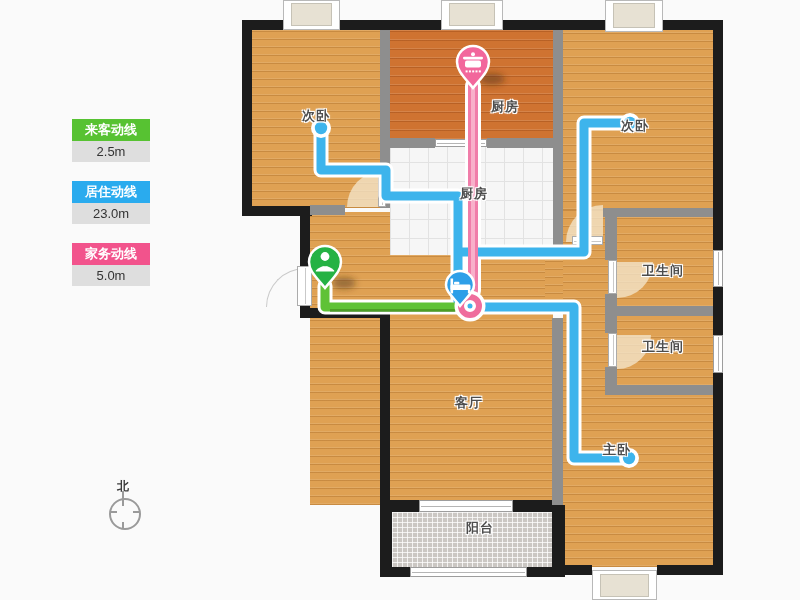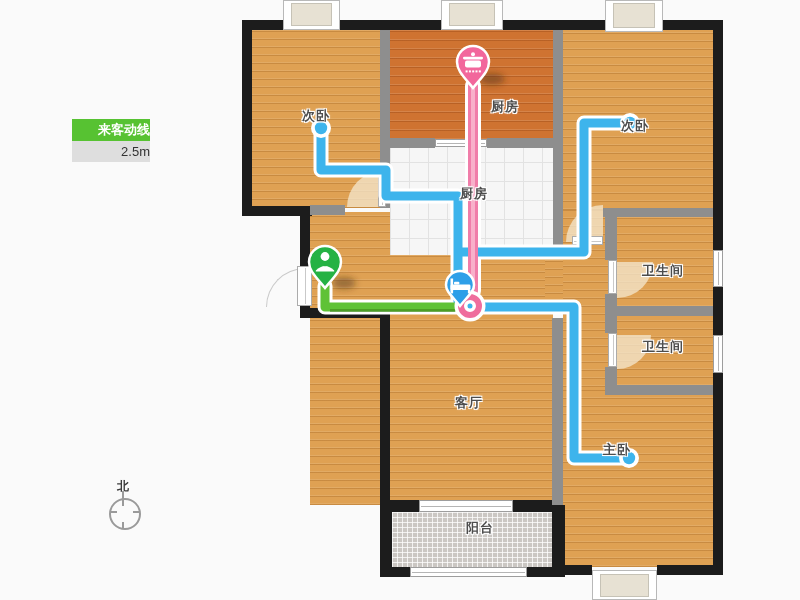--- a/index.html
+++ b/index.html
@@ -23,21 +23,21 @@
   
   .leaf{background:#fff;border:1px solid #ababab;box-sizing:border-box;}
   .leaf-v::after{content:"";position:absolute;top:1px;bottom:1px;left:50%;width:1px;background:#c9c9c9;}
   .leaf-h::after{content:"";position:absolute;left:1px;right:1px;top:50%;height:1px;background:#c9c9c9;}
   .arc{background:rgba(243,230,203,.78);}
   
   .lbl{position:absolute;transform:translate(-50%,-50%);font-size:13px;font-weight:bold;color:#4d4d4d;letter-spacing:1px;white-space:nowrap;
        text-shadow:-1px -1px 0 #fff,1px -1px 0 #fff,-1px 1px 0 #fff,1px 1px 0 #fff,0 0 3px #fff;}
   
   .legend{position:absolute;left:72px;top:119px;width:78px;}
-  .legend-item{margin-bottom:19px;text-align:right;cursor:pointer;}
+  .legend-item{margin-bottom:19px;text-align:center;cursor:pointer;}
   .legend-head{height:22px;line-height:22px;color:#fff;font-size:13px;font-weight:bold;}
   .legend-val{height:21px;line-height:21px;background:#dedede;color:#333;font-size:13px;}
   
   .compass-lbl{position:absolute;left:50%;top:0;transform:translateX(-50%);font-size:12px;color:#3a3a3a;font-weight:bold;}
   .compass-circle{position:absolute;left:9px;top:20px;width:28px;height:28px;border:2px solid #9a9a9a;border-radius:50%;}
   .tick{position:absolute;background:#9a9a9a;}
 </style>
 </head>
 <body>
 
@@ -209,20 +209,28 @@
 <div class="lbl" style="left:663px;top:347px;">卫生间</div>
 <div class="lbl" style="left:469px;top:403px;">客厅</div>
 <div class="lbl" style="left:617px;top:450px;">主卧</div>
 <div class="lbl" style="left:480px;top:528px;">阳台</div>
 
 <div class="legend">
   <div class="legend-item">
     <div class="legend-head" style="background: rgb(87, 194, 50);">来客动线</div>
     <div class="legend-val">2.5m</div>
   </div>
+  <div class="legend-item">
+    <div class="legend-head" style="background: rgb(42, 171, 238);">居住动线</div>
+    <div class="legend-val">23.0m</div>
+  </div>
+  <div class="legend-item">
+    <div class="legend-head" style="background: rgb(242, 83, 140);">家务动线</div>
+    <div class="legend-val">5.0m</div>
+  </div>
 </div>
 
 <div class="abs" style="left:100px;top:478px;width:46px;height:56px;">
   <div class="compass-lbl">北</div>
   <div class="tick" style="left:22px;top:13px;width:2px;height:12px;"></div>
   <div class="compass-circle">
     <div class="tick" style="left:11px;top:-1px;width:2px;height:7px;"></div>
     <div class="tick" style="left:11px;bottom:-1px;width:2px;height:7px;"></div>
     <div class="tick" style="left:-1px;top:11px;width:7px;height:2px;"></div>
     <div class="tick" style="right:-1px;top:11px;width:7px;height:2px;"></div>

